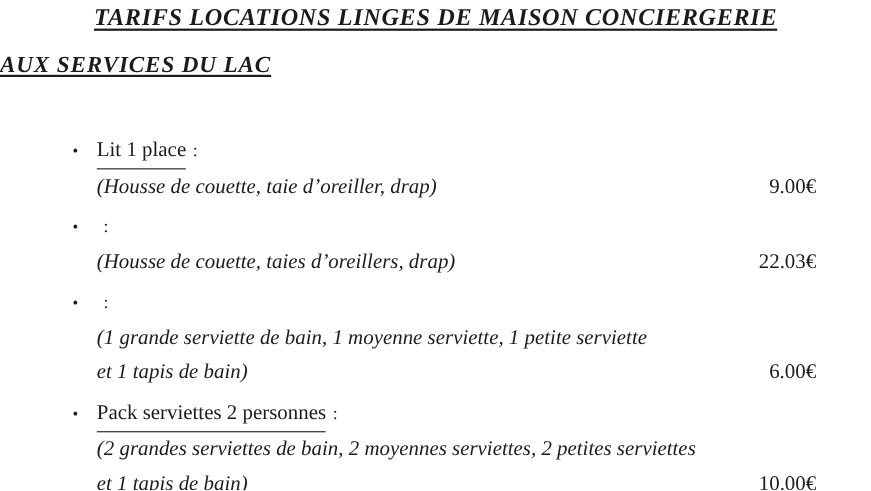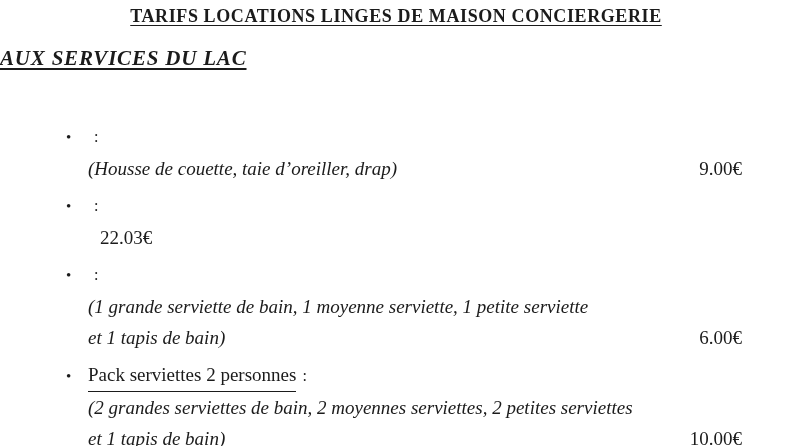--- a/index.html
+++ b/index.html
@@ -14,22 +14,23 @@
     height: 446px;
     background: #ffffff;
     color: #1b1b1b;
     font-family: "Liberation Serif", serif;
     overflow: hidden;
   }
   .doc-title {
     margin: 0;
     padding-top: 3px;
     font-family: "Liberation Serif", serif;
+    font-style: italic;
     font-weight: bold;
-    font-size: 18px;
+    font-size: 22px;
     line-height: 26px;
     letter-spacing: 0.6px;
     text-align: center;
     text-decoration: underline;
     text-underline-offset: 3px;
   }
   .doc-subtitle {
     margin: 16px 0 0 0;
     font-family: "Liberation Serif", serif;
     font-style: italic;
@@ -89,34 +90,36 @@
 <div class="page">
 
   <h1 class="doc-title">TARIFS LOCATIONS LINGES DE MAISON CONCIERGERIE</h1>
   <h2 class="doc-subtitle">AUX SERVICES DU LAC</h2>
 
   <div class="price-list">
 
     <div class="price-item">
       <div class="item-header">
         <span class="bullet">•</span>
+        <span class="item-label">Lit 1 place</span>
         <span class="item-colon">:</span>
       </div>
       <div class="item-line">
         <span class="item-desc">(Housse de couette, taie d’oreiller, drap)</span>
         <span class="item-price">9.00€</span>
       </div>
     </div>
 
     <div class="price-item">
       <div class="item-header">
         <span class="bullet">•</span>
         <span class="item-colon">:</span>
       </div>
       <div class="item-line">
+        <span class="item-desc">(Housse de couette, taies d’oreillers, drap)</span>
         <span class="item-price">22.03€</span>
       </div>
     </div>
 
     <div class="price-item">
       <div class="item-header">
         <span class="bullet">•</span>
         <span class="item-colon">:</span>
       </div>
       <div class="item-line">

